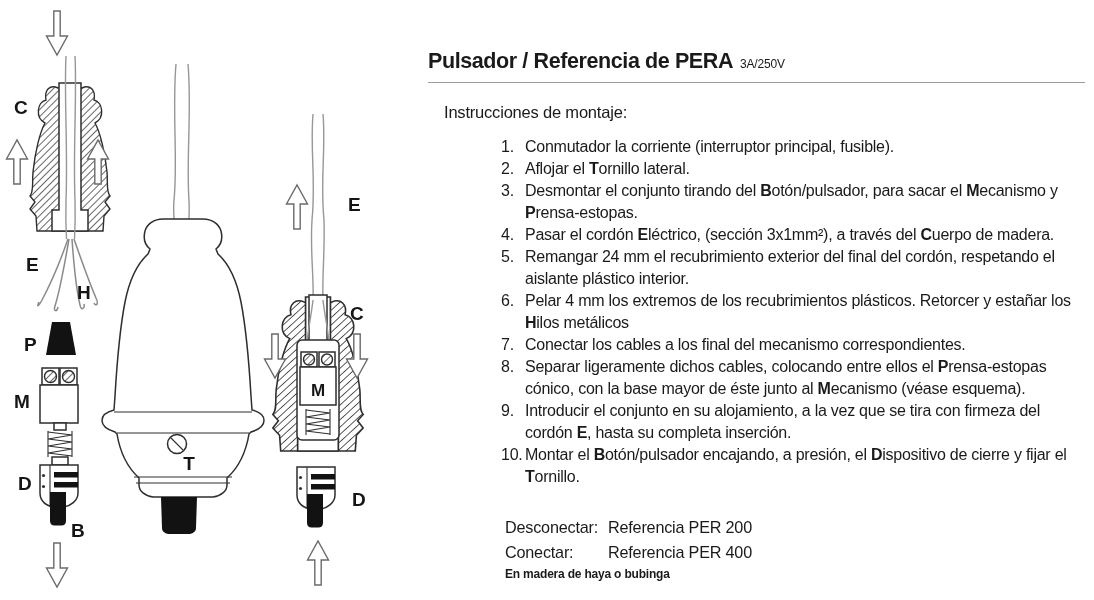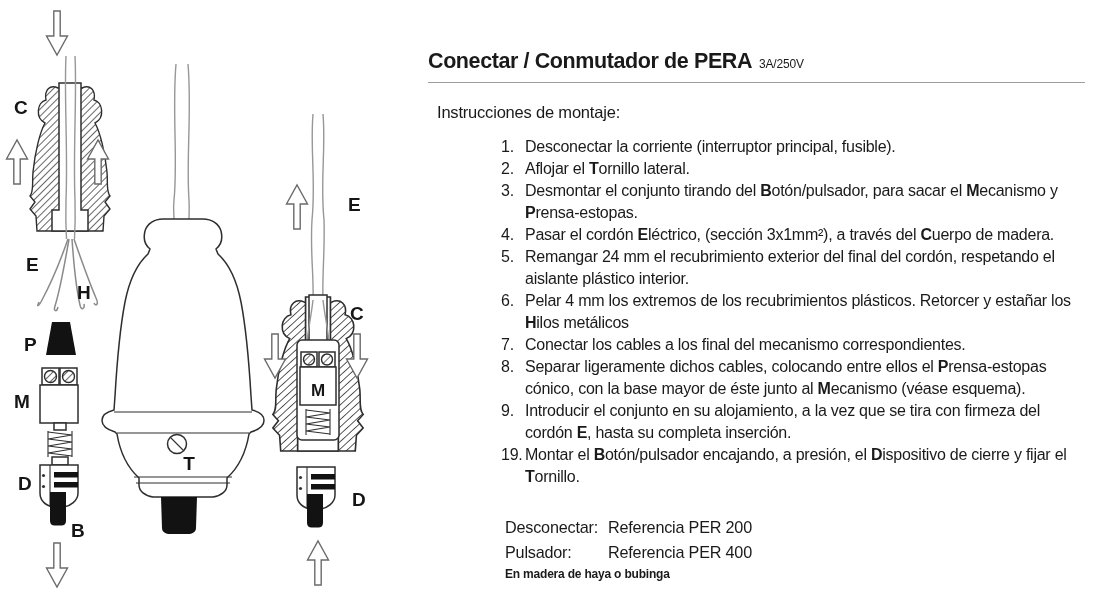--- a/index.html
+++ b/index.html
@@ -17,21 +17,21 @@
   svg .blackpart{fill:#121212;stroke:none}
   svg .arrow{fill:#ffffff;stroke:#6b6b6b;stroke-width:1.4;stroke-linejoin:miter}
   svg .plabel{font-family:"Liberation Sans",sans-serif;font-size:19px;font-weight:700;fill:#151515}
   svg .mlabel{font-family:"Liberation Sans",sans-serif;font-size:17px;font-weight:700;fill:#151515;text-anchor:middle}
 
   .content{position:absolute;left:428px;top:0;width:660px}
   .title-row{margin-top:49px;display:flex;align-items:baseline;gap:7px}
   .title{font-size:21.5px;font-weight:700;letter-spacing:-0.4px;margin:0;line-height:24px}
   .rating{font-size:12px;letter-spacing:-0.2px}
   .divider{border:none;border-top:1.5px solid #9c9c9c;margin:9px 0 0 0;width:657px}
-  .heading{font-size:16.5px;margin:20px 0 0 9px;letter-spacing:-0.2px;line-height:19px}
+  .heading{font-size:16.5px;margin:20px 0 0 16px;letter-spacing:-0.2px;line-height:19px}
   .steps{list-style:none;margin:14px 0 0 0;padding:0 0 0 73px}
   .step{display:flex;font-size:16px;line-height:22px;letter-spacing:-0.25px}
   .num{flex:0 0 24px}
   .txt{width:573px}
   b{font-weight:700}
   .refs{margin:27px 0 0 77px;font-size:16.2px;line-height:24.5px;letter-spacing:-0.2px}
   .ref-label{display:inline-block;width:103px}
   .material{margin:3px 0 0 77px;font-size:12px;font-weight:700;letter-spacing:-0.2px}
 </style>
 </head>
@@ -137,30 +137,30 @@
     <use href="#arrowshape" class="arrow" transform="translate(318,585) rotate(180)"></use>
     <text class="plabel" x="348" y="211">E</text>
     <text class="plabel" x="350" y="320">C</text>
     <text class="plabel" x="352" y="506">D</text>
   </g>
 </svg>
 </div>
 
 <div class="content">
   <div class="title-row">
-    <h1 class="title">Conectar / Conmutador de PERA</h1>
+    <h1 class="title">Pulsador / Referencia de PERA</h1>
     <span class="rating">3A/250V</span>
   </div>
   <hr class="divider">
   <p class="heading">Instrucciones de montaje:</p>
 
   <ol class="steps">
     <li class="step">
       <span class="num">1.</span>
-      <span class="txt">Desconectar la corriente (interruptor principal, fusible).</span>
+      <span class="txt">Conmutador la corriente (interruptor principal, fusible).</span>
     </li>
     <li class="step">
       <span class="num">2.</span>
       <span class="txt">Aflojar el <b>T</b>ornillo lateral.</span>
     </li>
     <li class="step">
       <span class="num">3.</span>
       <span class="txt">Desmontar el conjunto tirando del <b>B</b>otón/pulsador, para sacar el <b>M</b>ecanismo y <b>P</b>rensa-estopas.</span>
     </li>
     <li class="step">
@@ -181,27 +181,27 @@
     </li>
     <li class="step">
       <span class="num">8.</span>
       <span class="txt">Separar ligeramente dichos cables, colocando entre ellos el <b>P</b>rensa-estopas cónico, con la base mayor de éste junto al <b>M</b>ecanismo (véase esquema).</span>
     </li>
     <li class="step">
       <span class="num">9.</span>
       <span class="txt">Introducir el conjunto en su alojamiento, a la vez que se tira con firmeza del cordón <b>E</b>, hasta su completa inserción.</span>
     </li>
     <li class="step">
-      <span class="num">19.</span>
+      <span class="num">10.</span>
       <span class="txt">Montar el <b>B</b>otón/pulsador encajando, a presión, el <b>D</b>ispositivo de cierre y fijar el <b>T</b>ornillo.</span>
     </li>
   </ol>
 
   <div class="refs">
     <div class="ref-row">
       <span class="ref-label">Desconectar:</span><span class="ref-value">Referencia PER 200</span>
     </div>
     <div class="ref-row">
-      <span class="ref-label">Pulsador:</span><span class="ref-value">Referencia PER 400</span>
+      <span class="ref-label">Conectar:</span><span class="ref-value">Referencia PER 400</span>
     </div>
   </div>
   <p class="material">En madera de haya o bubinga</p>
 </div>
 
 </body></html>

